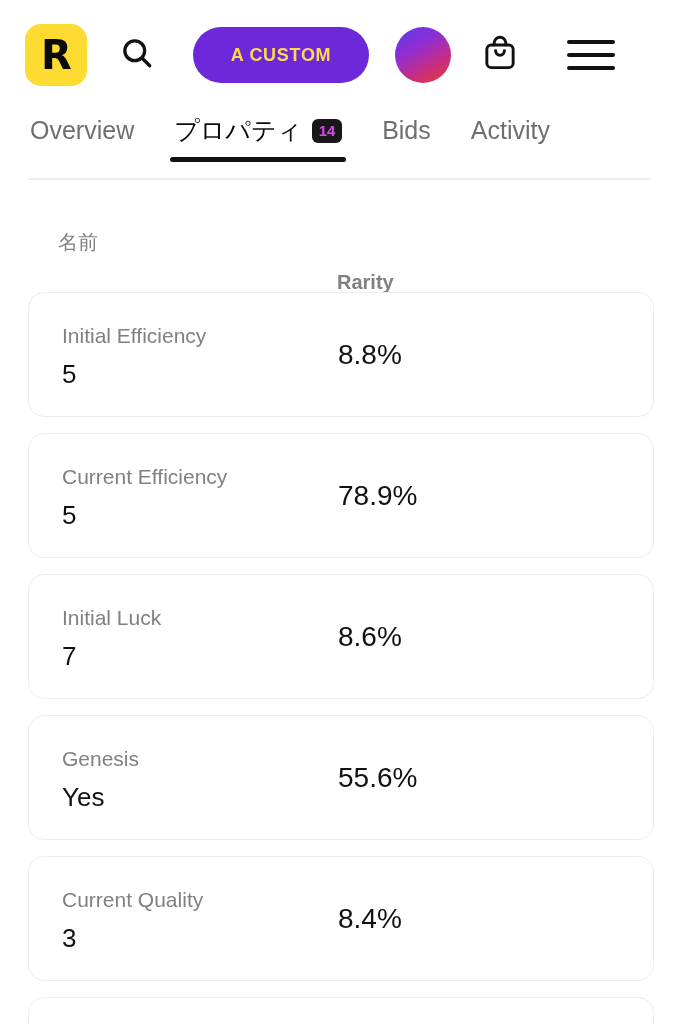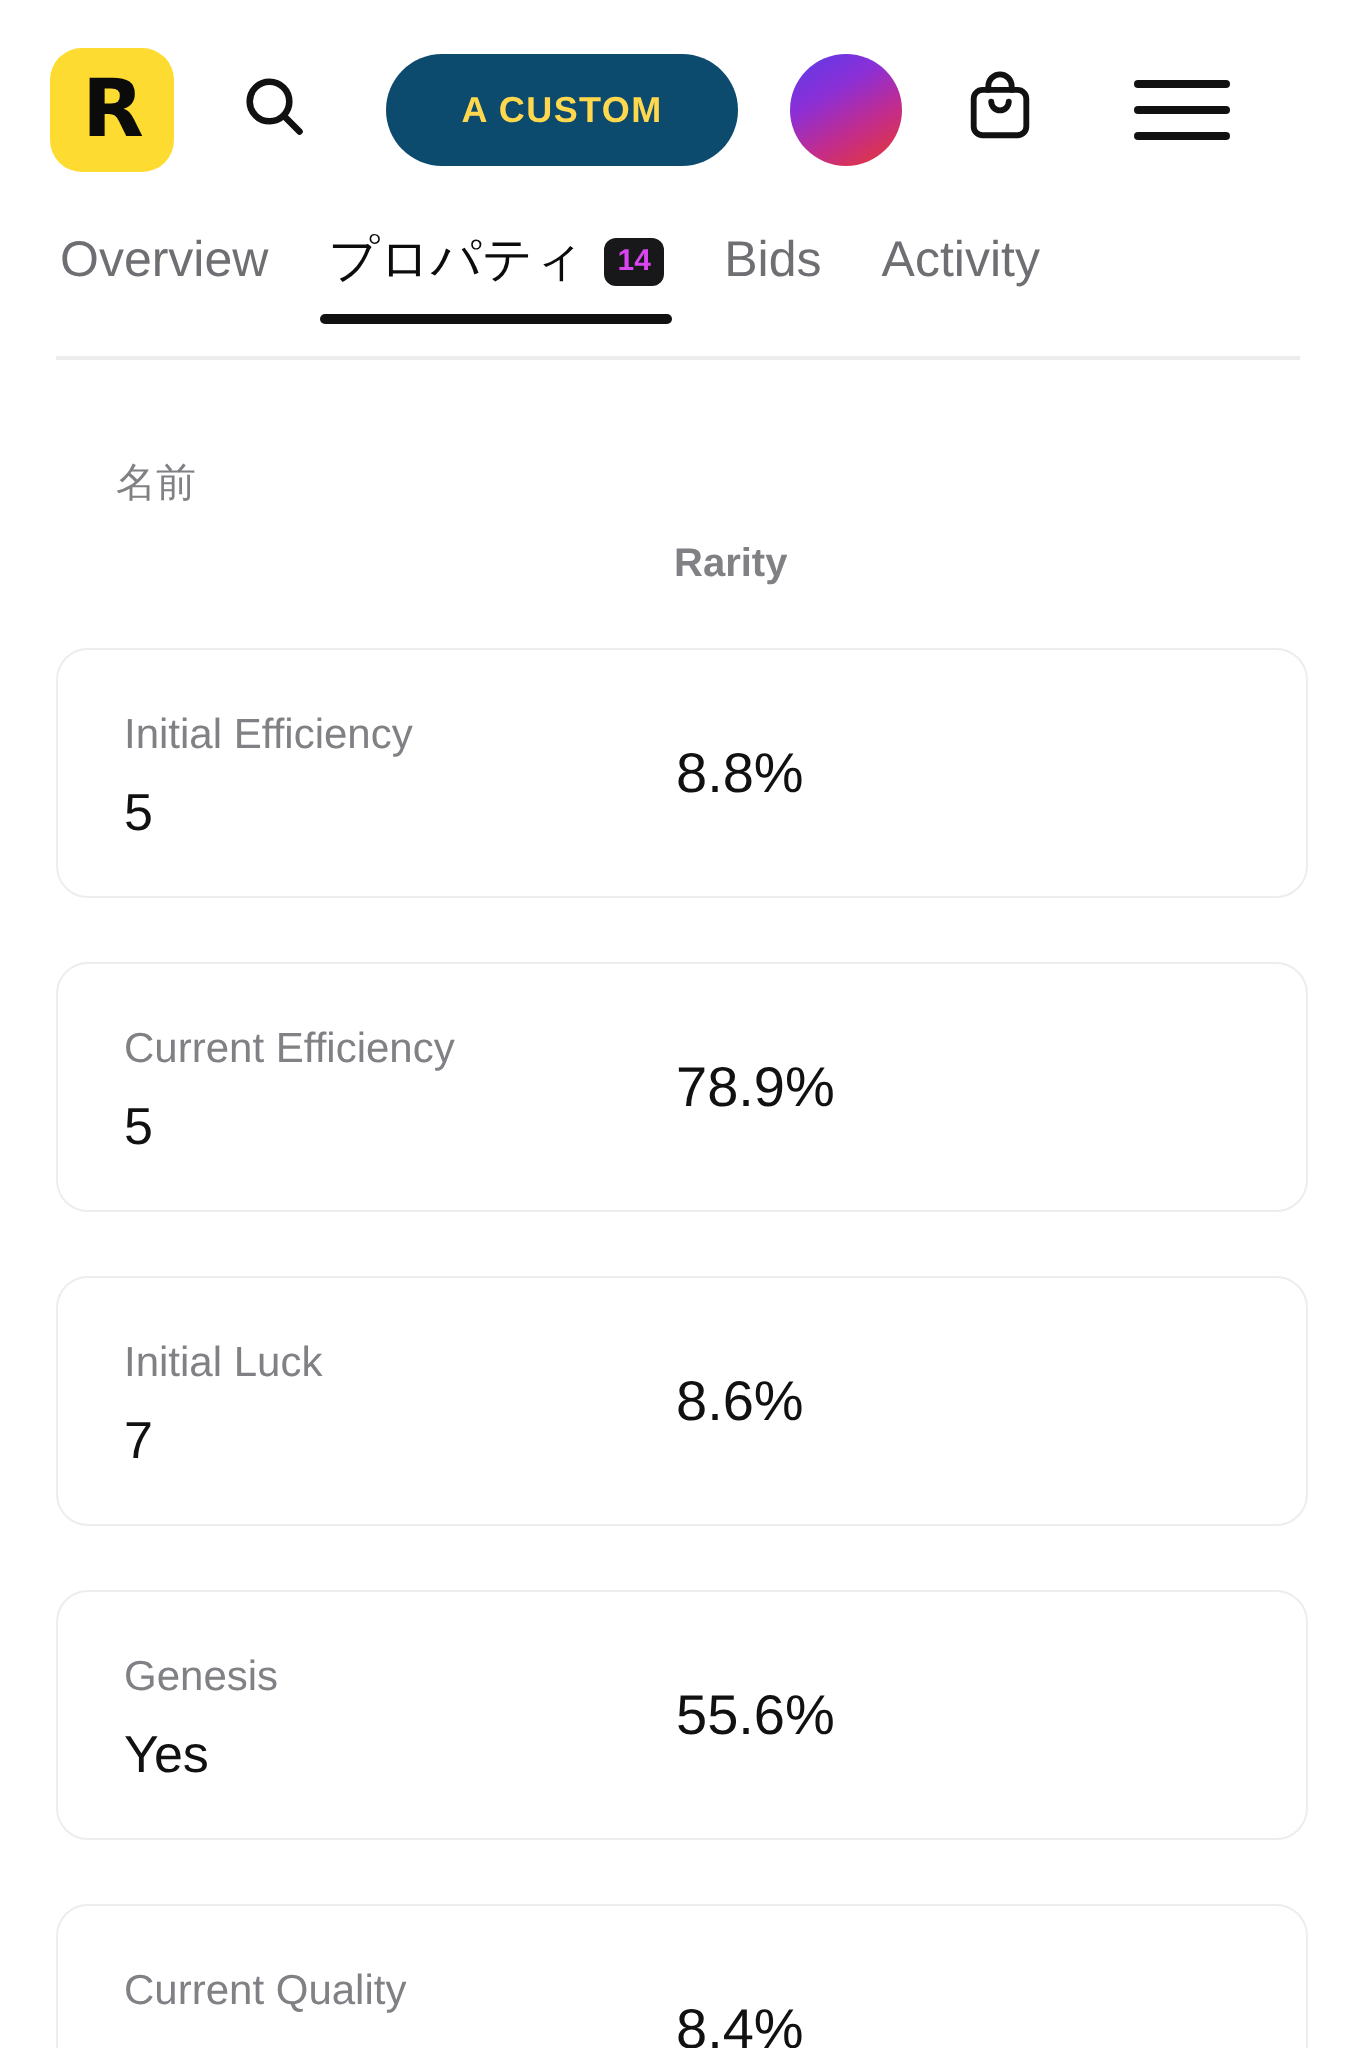--- a/index.html
+++ b/index.html
@@ -26,21 +26,21 @@
     font-size: 40px; font-weight: 900; color: #0b0b0b; line-height: 1;
     letter-spacing: -1px;
   }
   .search-btn {
     width: 52px; height: 52px; margin-left: 24px;
     display:flex; align-items:center; justify-content:center;
     flex: 0 0 auto;
   }
   .custom-btn {
     margin-left: 30px; height: 56px; min-width: 176px; padding: 0 26px;
-    border: none; border-radius: 28px; background: #0c4a6e;
+    border: none; border-radius: 28px; background: #6d28d9;
     color: #FFD84D; font-size: 18px; font-weight: 700; letter-spacing: 0.7px;
     display:flex; align-items:center; justify-content:center;
     font-family: "Liberation Sans", sans-serif;
     flex: 0 0 auto; cursor: pointer;
   }
   .avatar {
     margin-left: 26px; width: 56px; height: 56px; border-radius: 50%;
     background: linear-gradient(150deg, #5B3BE8 0%, #8C2FD6 35%, #C32C8C 65%, #E8392C 100%);
     flex: 0 0 auto;
   }
@@ -53,21 +53,21 @@
     display:flex; flex-direction:column; justify-content:center; gap: 9px;
     flex:0 0 auto;
   }
   .menu-btn i { display:block; height: 4px; background:#111; border-radius: 2px; }
 
   
   .tabs-wrap {
     position: absolute; top: 112px; left: 0; right: 0; height: 68px;
   }
   .tabs {
-    display: flex; align-items: flex-start; padding: 0 28px; gap: 26px;
+    display: flex; align-items: flex-start; padding: 0 28px; gap: 36px;
     height: 58px;
   }
   .tab {
     position: relative; display:flex; align-items:center; gap: 10px;
     font-size: 25px; color: #6f6f73; font-weight: 400; line-height: 1;
     padding: 6px 2px 0 2px; white-space: nowrap; cursor: pointer;
     font-family: "Liberation Sans", "DejaVu Sans", sans-serif;
   }
   .tab.active { color: #0c0c0c; font-weight: 500; }
   .tab.active .tab-underline {
@@ -91,21 +91,21 @@
     padding: 0 28px;
   }
   .th { position:absolute; font-size: 20px; color: #808085; line-height: 1;
         font-family: "Liberation Sans", "DejaVu Sans", sans-serif; }
   .th-name { left: 58px; top: 4px; }
   .th-rarity { left: 337px; top: 4px; font-weight: 600; margin-top: 40px; }
 
   .rows { position: absolute; top: 292px; left: 28px; right: 24px; }
   .row {
     position: relative; height: 125px; margin-bottom: 16px;
-    border: 1px solid #ededed; border-radius: 16px; background: #fff; margin-top: 32px;
+    border: 1px solid #ededed; border-radius: 16px; background: #fff;
   }
   .row-label {
     position:absolute; left: 33px; top: 32px;
     font-size: 21px; color: #808085; line-height: 1;
   }
   .row-value {
     position:absolute; left: 33px; top: 68px;
     font-size: 26px; color: #111; line-height: 1;
   }
   .row-rarity {

